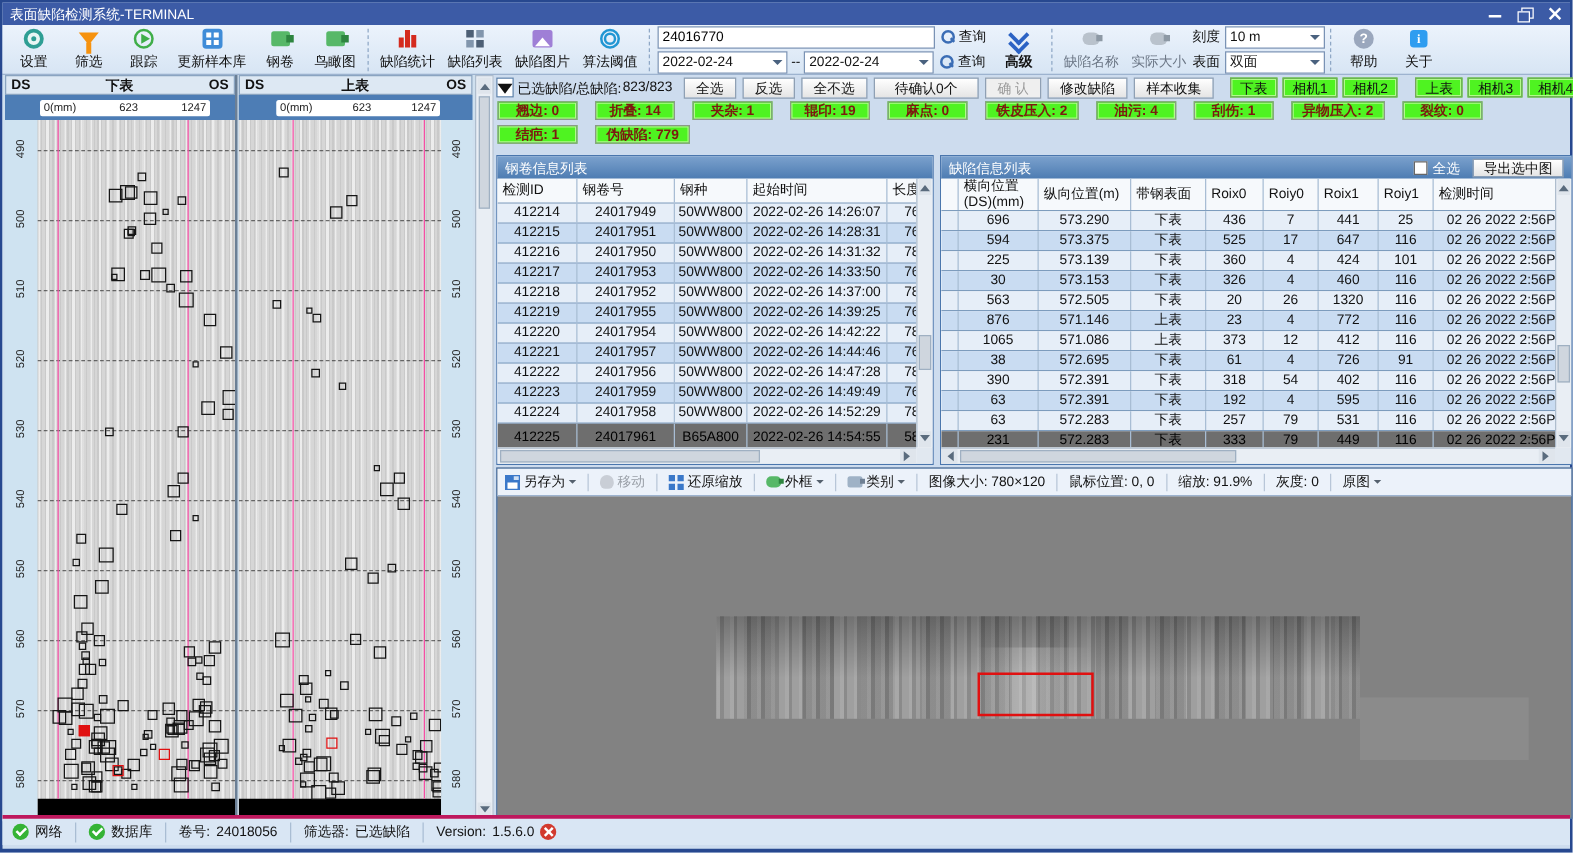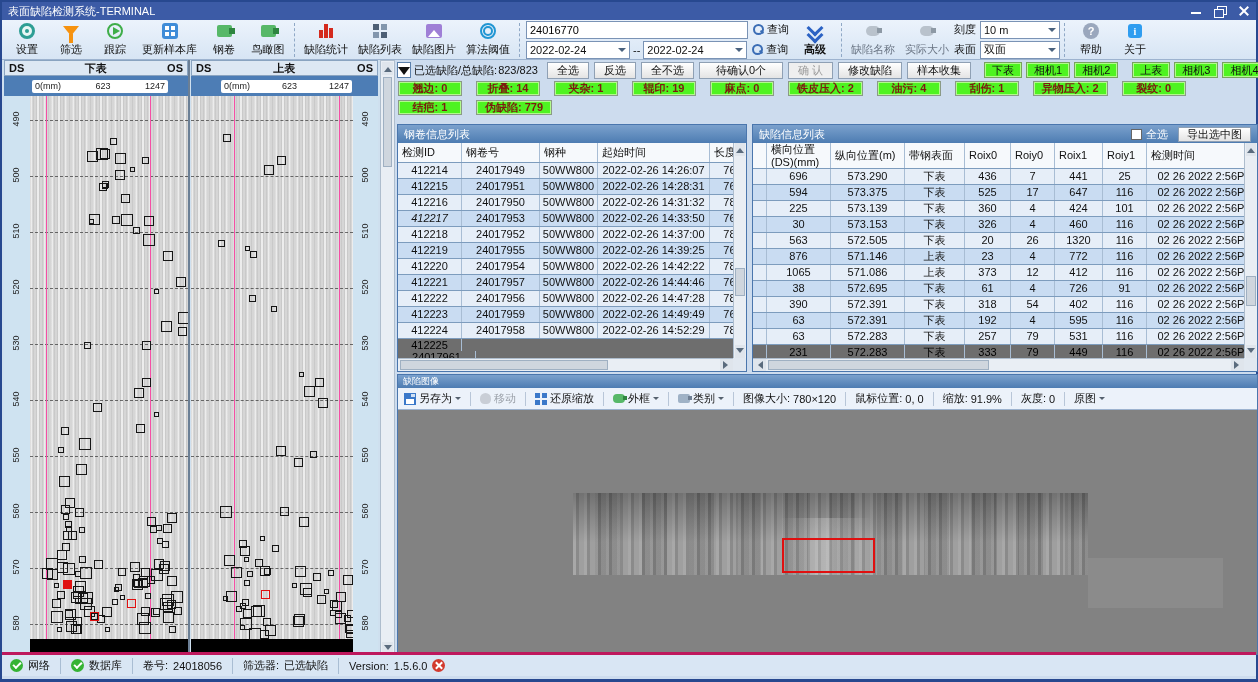--- a/index.html
+++ b/index.html
@@ -708,21 +708,21 @@
             <div class="tcell" style="width: 46px;">761</div>
           </div>
           <div class="trow r-even" style="height: 16px;">
             <div class="tcell" style="width: 64px;">412216</div>
             <div class="tcell" style="width: 78px;">24017950</div>
             <div class="tcell" style="width: 58px;">50WW800</div>
             <div class="tcell" style="width: 112px;">2022-02-26 14:31:32</div>
             <div class="tcell" style="width: 46px;">780</div>
           </div>
           <div class="trow r-odd" style="height: 16px;">
-            <div class="tcell" style="width: 64px; font-style: italic;">412217</div>
+            <div class="tcell" style="width: 64px;">412217</div>
             <div class="tcell" style="width: 78px;">24017953</div>
             <div class="tcell" style="width: 58px;">50WW800</div>
             <div class="tcell" style="width: 112px;">2022-02-26 14:33:50</div>
             <div class="tcell" style="width: 46px;">761</div>
           </div>
           <div class="trow r-even" style="height: 16px;">
             <div class="tcell" style="width: 64px;">412218</div>
             <div class="tcell" style="width: 78px;">24017952</div>
             <div class="tcell" style="width: 58px;">50WW800</div>
             <div class="tcell" style="width: 112px;">2022-02-26 14:37:00</div>
@@ -763,21 +763,21 @@
             <div class="tcell" style="width: 112px;">2022-02-26 14:49:49</div>
             <div class="tcell" style="width: 46px;">761</div>
           </div>
           <div class="trow r-even" style="height: 16px;">
             <div class="tcell" style="width: 64px;">412224</div>
             <div class="tcell" style="width: 78px;">24017958</div>
             <div class="tcell" style="width: 58px;">50WW800</div>
             <div class="tcell" style="width: 112px;">2022-02-26 14:52:29</div>
             <div class="tcell" style="width: 46px;">780</div>
           </div>
-          <div class="trow r-odd sel" style="height: 24px; flex-direction: column;">
+          <div class="trow r-odd sel" style="height: 24px;">
             <div class="tcell" style="width: 64px;">412225</div>
             <div class="tcell" style="width: 78px;">24017961</div>
             <div class="tcell" style="width: 58px;">B65A800</div>
             <div class="tcell" style="width: 112px;">2022-02-26 14:54:55</div>
             <div class="tcell" style="width: 46px;">581</div>
           </div>
           <div class="trow r-even" style="height: 16px;">
             <div class="tcell" style="width: 64px;">412226</div>
             <div class="tcell" style="width: 78px;">24017960</div>
             <div class="tcell" style="width: 58px;">50WW800</div>
@@ -972,23 +972,20 @@
           </div>
         <div class="thumb" style="left:15px; width:45%;"></div>
         <div class="sb-arrow" style="right:0; left:auto; width:13px; top:0; bottom:0; height:auto;">
             <i class="tri-right"></i>
           </div>
       </div>
       <div class="corner"></div>
     </div>
 
     <div class="panel" style="left:2px; top:314px; width:861px; height:281px; background:#828282;">
-      <div class="img-title">
-        <span>缺陷图像</span>
-      </div>
       <div class="img-toolbar">
         <span class="itb">
           <span class="ic-floppy"></span>
           <span>另存为</span>
           <span class="mini-caret"></span>
         </span>
         <span class="isep"></span>
         <span class="itb dim">
           <span class="ic-hand"></span>
           <span>移动</span>

